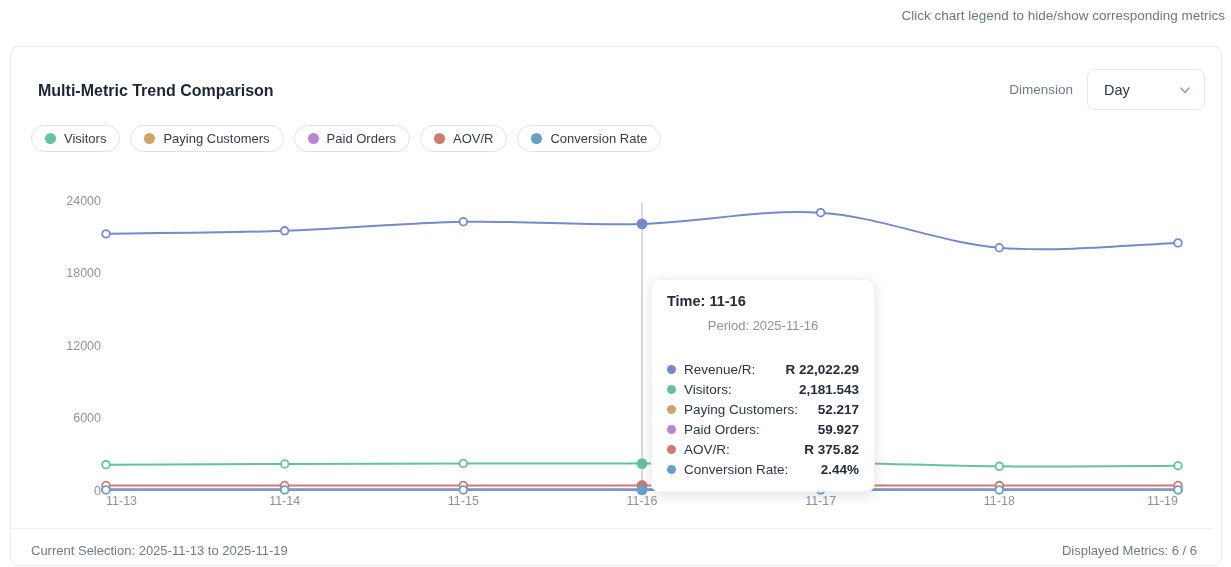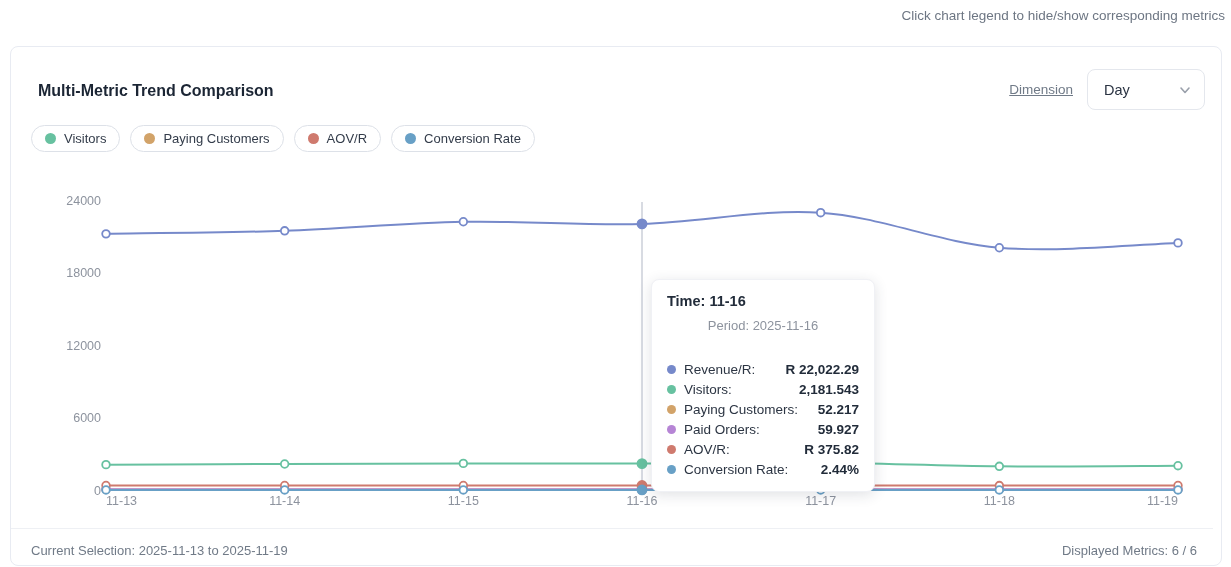--- a/index.html
+++ b/index.html
@@ -12,21 +12,21 @@
   .page-title { position:absolute; left:10px; top:6px; font-size:15px; font-weight:bold; color:#18202e;margin-top:44px; }
   .page-hint  { position:absolute; right:6px; top:8px; font-size:13.5px; color:#6d7683; }
 
   
   .card { position:absolute; left:10px; right:9px; top:46px; bottom:1px;
           background:#fff; border:1px solid #e8ebf2; border-radius:8px; }
 
   .card-title { position:absolute; left:20px; top:35px; font-size:16px; font-weight:bold; color:#1b2534;margin-left:7px; }
 
   .dimension-wrap { position:absolute; right:16px; top:22px; display:flex; align-items:center; }
-  .dimension-label { font-size:13.5px; color:#707a87; margin-right:14px;text-decoration:underline; }
+  .dimension-label { font-size:13.5px; color:#707a87; margin-right:14px; }
   .dimension-select { position:relative; width:118px; height:41px; border:1px solid #e4e7ed;
           border-radius:8px; background:#fff; display:flex; align-items:center; cursor:pointer; }
   .dimension-value { font-size:14.5px; color:#2a3342; font-weight:500; padding-left:16px; }
   .chevron { position:absolute; right:12px; top:13px; }
 
   
   .legend-row { position:absolute; left:20px; top:78px; display:flex; gap:10px; }
   .legend-pill { display:flex; align-items:center; height:27px; padding:0 13px;
           border:1px solid #dde1e8; border-radius:14px; background:#fff; cursor:pointer; }
   .legend-dot { width:11px; height:11px; border-radius:50%; margin-right:8px; }
@@ -73,20 +73,24 @@
   </div>
 
   <div class="legend-row" id="legend-row">
       <div class="legend-pill">
         <span class="legend-dot" style="background: rgb(103, 193, 160);"></span>
         <span class="legend-label">Visitors</span>
       </div>
       <div class="legend-pill">
         <span class="legend-dot" style="background: rgb(210, 163, 105);"></span>
         <span class="legend-label">Paying Customers</span>
+      </div>
+      <div class="legend-pill">
+        <span class="legend-dot" style="background: rgb(182, 133, 213);"></span>
+        <span class="legend-label">Paid Orders</span>
       </div>
       <div class="legend-pill">
         <span class="legend-dot" style="background: rgb(207, 122, 110);"></span>
         <span class="legend-label">AOV/R</span>
       </div>
       <div class="legend-pill">
         <span class="legend-dot" style="background: rgb(104, 160, 198);"></span>
         <span class="legend-label">Conversion Rate</span>
       </div>
     </div>

